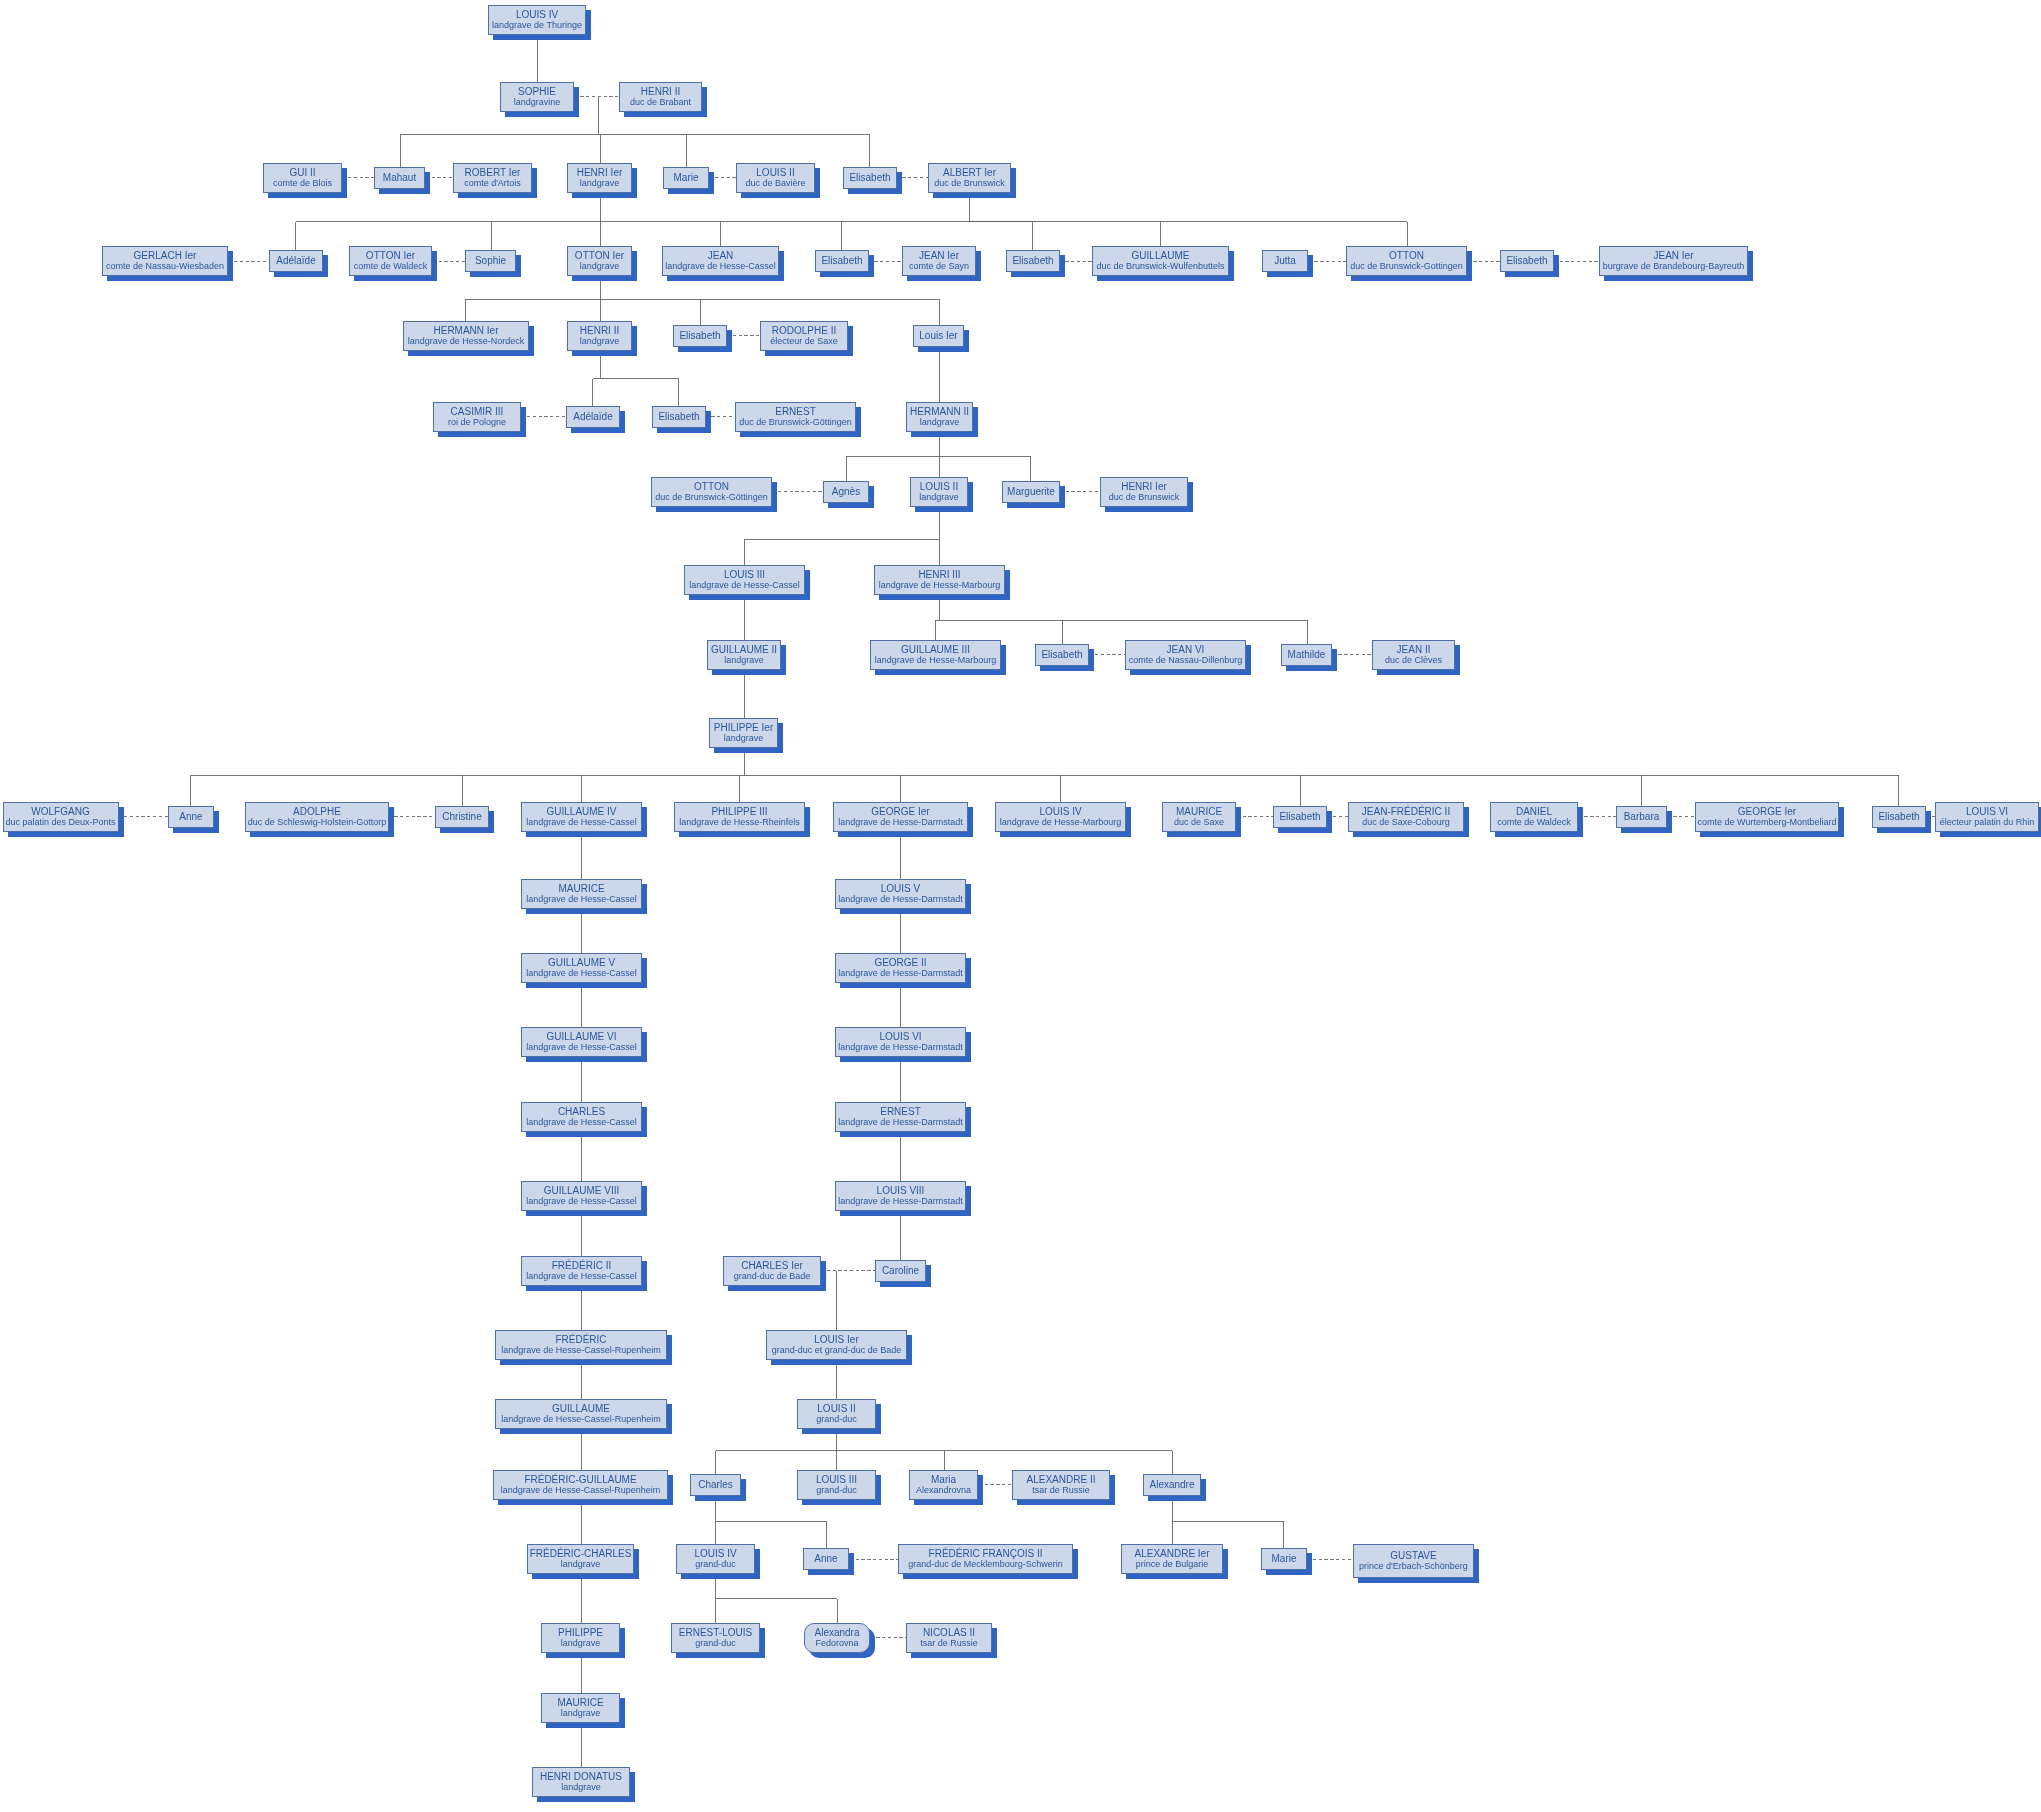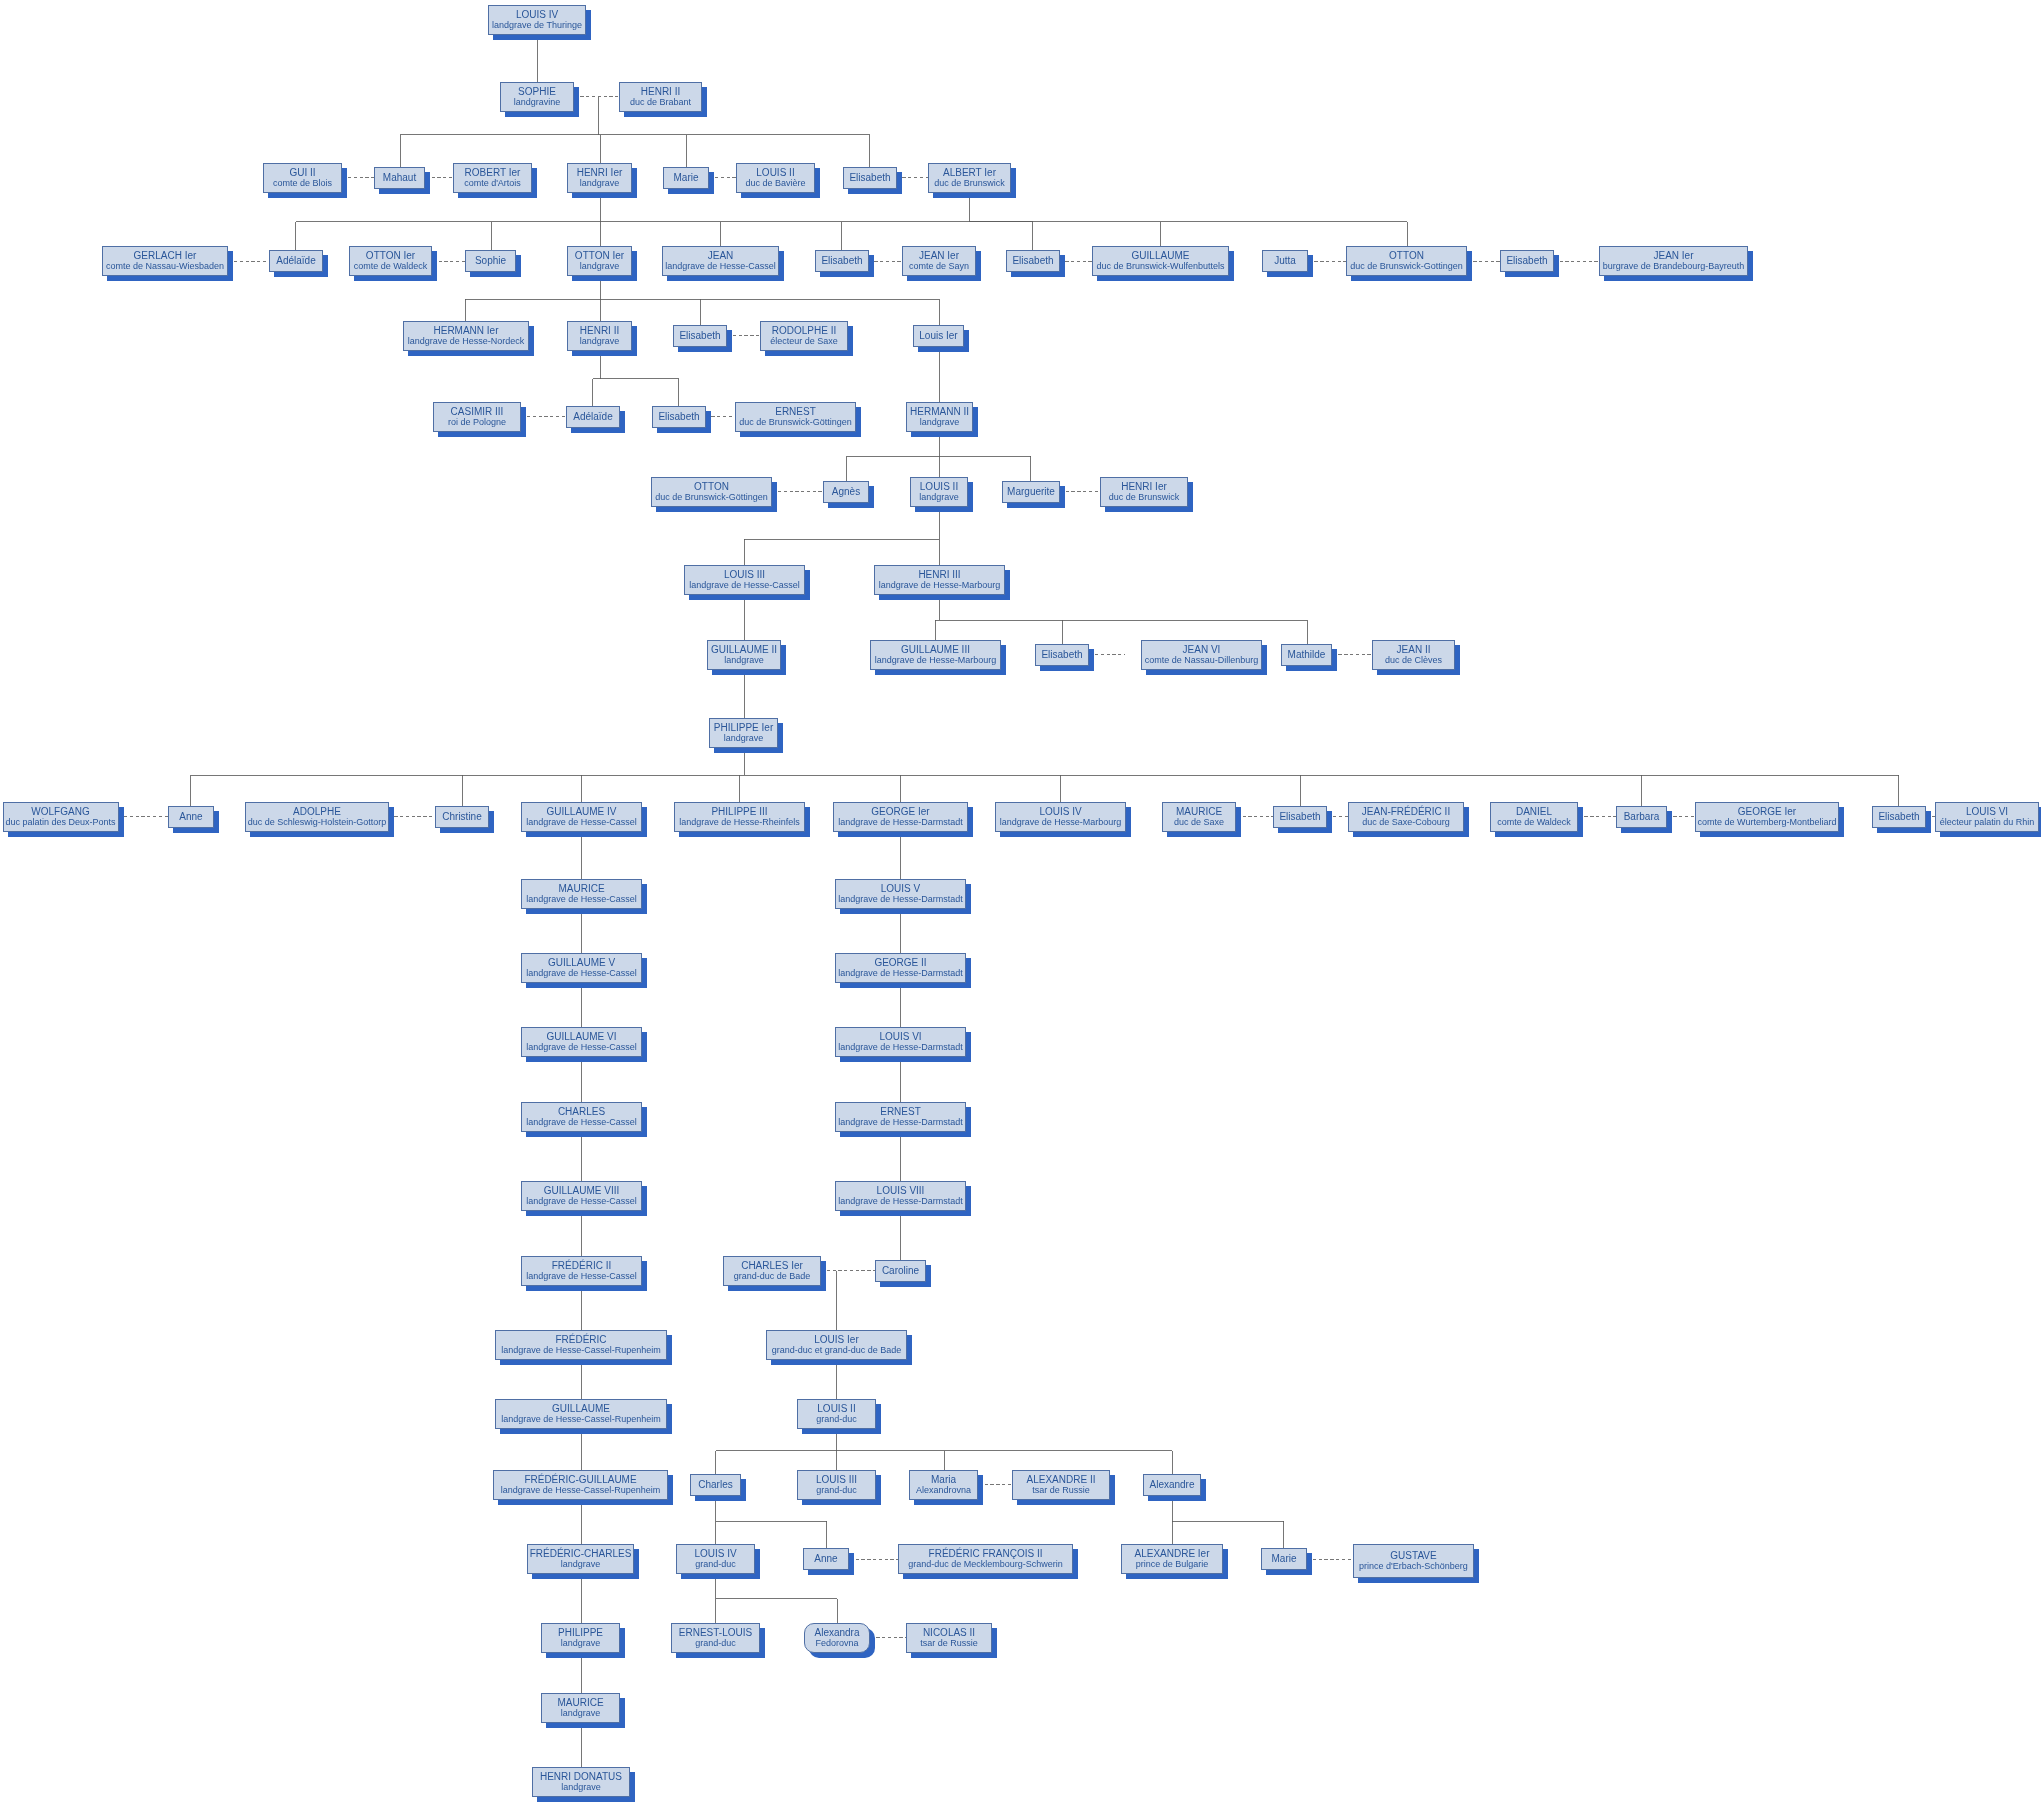--- a/index.html
+++ b/index.html
@@ -334,21 +334,21 @@
         <span class="nm">GUILLAUME II</span>
         <span class="tt">landgrave</span>
       </div>
       <div class="node" style="left: 870px; top: 640px; width: 131px; height: 30px;">
         <span class="nm">GUILLAUME III</span>
         <span class="tt">landgrave de Hesse-Marbourg</span>
       </div>
       <div class="node" style="left: 1035px; top: 644px; width: 54px; height: 21.5px;">
         <span class="nm">Elisabeth</span>
       </div>
-      <div class="node" style="left: 1125px; top: 640px; width: 121px; height: 30px; margin-left: 16px;">
+      <div class="node" style="left: 1125px; top: 640px; width: 121px; height: 30px;">
         <span class="nm">JEAN VI</span>
         <span class="tt">comte de Nassau-Dillenburg</span>
       </div>
       <div class="node" style="left: 1281px; top: 644px; width: 51px; height: 21.5px;">
         <span class="nm">Mathilde</span>
       </div>
       <div class="node" style="left: 1372px; top: 640px; width: 83px; height: 30px;">
         <span class="nm">JEAN II</span>
         <span class="tt">duc de Clèves</span>
       </div>

